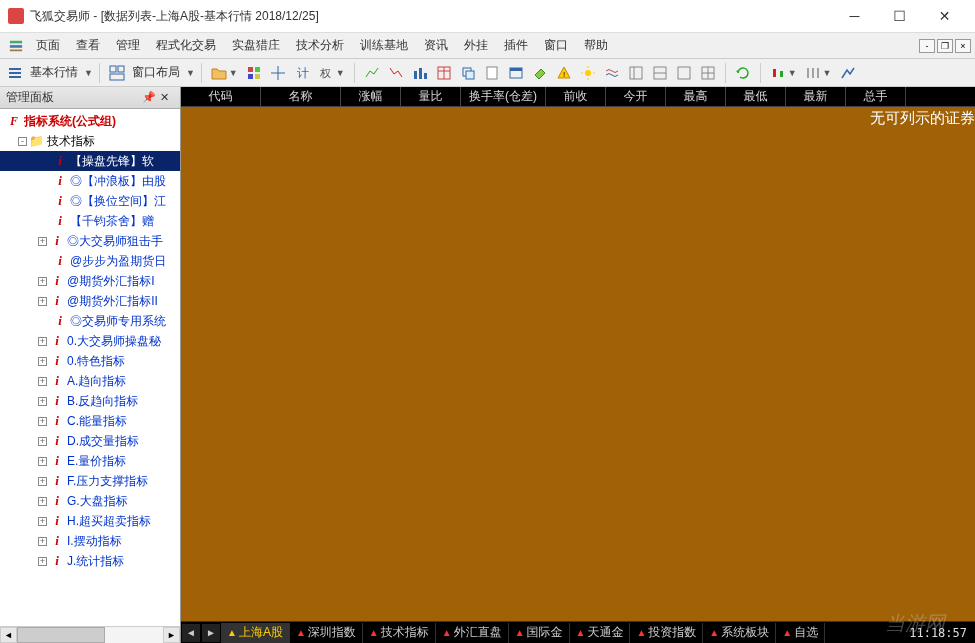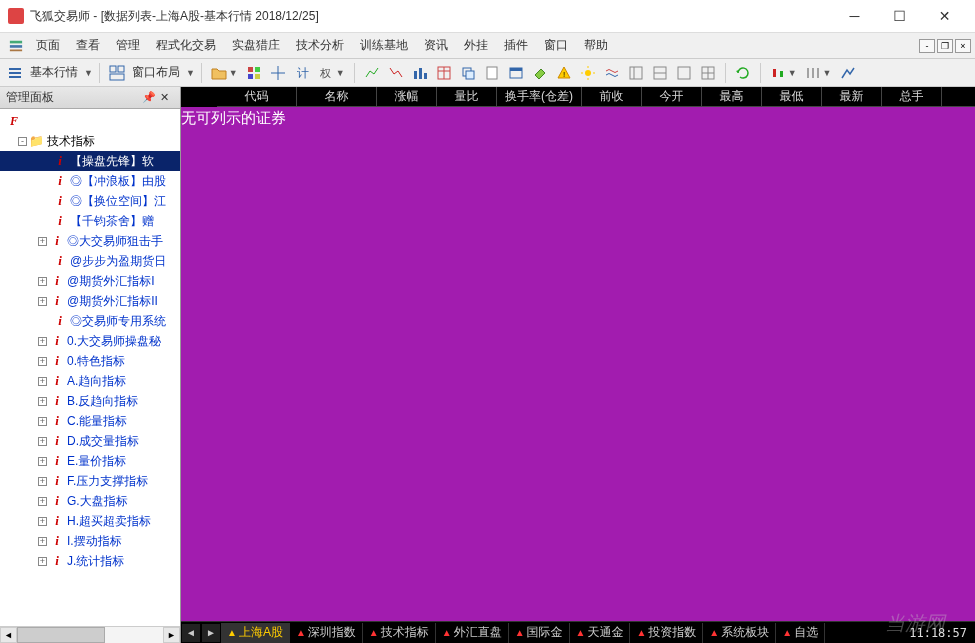--- a/index.html
+++ b/index.html
@@ -57,24 +57,24 @@
 .hscroll .arrow { width: 17px; height: 16px; background: #e8e8e8; border: 1px solid #ccc; display: flex; align-items: center; justify-content: center; font-size: 9px; cursor: pointer; }
 .hscroll .track { flex: 1; background: #f4f4f4; position: relative; }
 .hscroll .thumb { position: absolute; left: 0; top: 0; width: 60%; height: 100%; background: #cdcdcd; border: 1px solid #aaa; }
 
 .panel-tabs { height: 24px; background: #f0f0f0; border-top: 1px solid #ccc; display: flex; align-items: center; padding: 0 2px; gap: 2px; }
 .panel-tab { display: flex; align-items: center; padding: 2px 6px; cursor: pointer; font-size: 12px; border: 1px solid #ccc; background: #f8f8f8; gap: 3px; }
 .panel-tab .picon { width: 12px; height: 12px; display: inline-block; }
 
 
 .content { flex: 1; background: #000; display: flex; flex-direction: column; overflow: hidden; }
-.col-headers { height: 20px; background: #000; display: flex; border-bottom: 1px solid #444; margin-left: 36px; }
+.col-headers { height: 20px; background: #000; display: flex; border-bottom: 1px solid #444; }
 .col-h { flex: 0 0 auto; min-width: 60px; padding: 0 8px; color: #d8d8d8; font-size: 12px; display: flex; align-items: center; justify-content: center; border-right: 1px solid #444; height: 100%; }
 .col-h.wide { min-width: 80px; }
-.data-area { flex: 1; background: #a21caf; color: #fff; display: flex; align-items: flex-start; justify-content: flex-start; padding-top: 2px; font-size: 15px; font-family: SimSun, serif; }
+.data-area { flex: 1; background: #a16207; color: #fff; display: flex; align-items: flex-start; justify-content: flex-end; padding-top: 2px; font-size: 15px; font-family: SimSun, serif; }
 
 
 .market-tabs { height: 22px; background: #000; display: flex; align-items: center; border-top: 1px solid #333; overflow: hidden; }
 .market-tabs .nav-btn { width: 18px; height: 18px; background: #222; color: #ccc; display: flex; align-items: center; justify-content: center; font-size: 10px; cursor: pointer; margin: 0 1px; }
 .mtab { display: flex; align-items: center; padding: 0 6px; height: 20px; cursor: pointer; font-size: 12px; color: #ccc; border-right: 1px solid #333; gap: 2px; }
 .mtab .tri { color: #ff3333; font-size: 10px; }
 .mtab.active { background: #333; color: #ffcc00; }
 .mtab.active .tri { color: #ffcc00; }
 .market-tabs .spacer { flex: 1; }
 .market-tabs .clock { color: #ddd; font-size: 12px; padding: 0 8px; font-family: monospace; }
@@ -301,20 +301,21 @@
   <div class="left-panel">
     <div class="panel-header">
       <span>管理面板</span>
       <span class="spacer"></span>
       <span class="pin">📌</span>
       <span class="close-x">✕</span>
     </div>
     <div class="tree">
       <div class="tree-item d1">
         <span class="ticon f">F</span>
+        <span class="lbl" style="color:#c00;font-weight:bold">指标系统(公式组)</span>
       </div>
       <div class="tree-item d2">
         <span class="toggle box">-</span>
         <span class="ticon folder">📁</span>
         <span class="lbl">技术指标</span>
       </div>
       <div id="tree-items">
           <div class="tree-item d3 selected">
             <span class="toggle"></span>
             <span class="ticon i">i</span>

